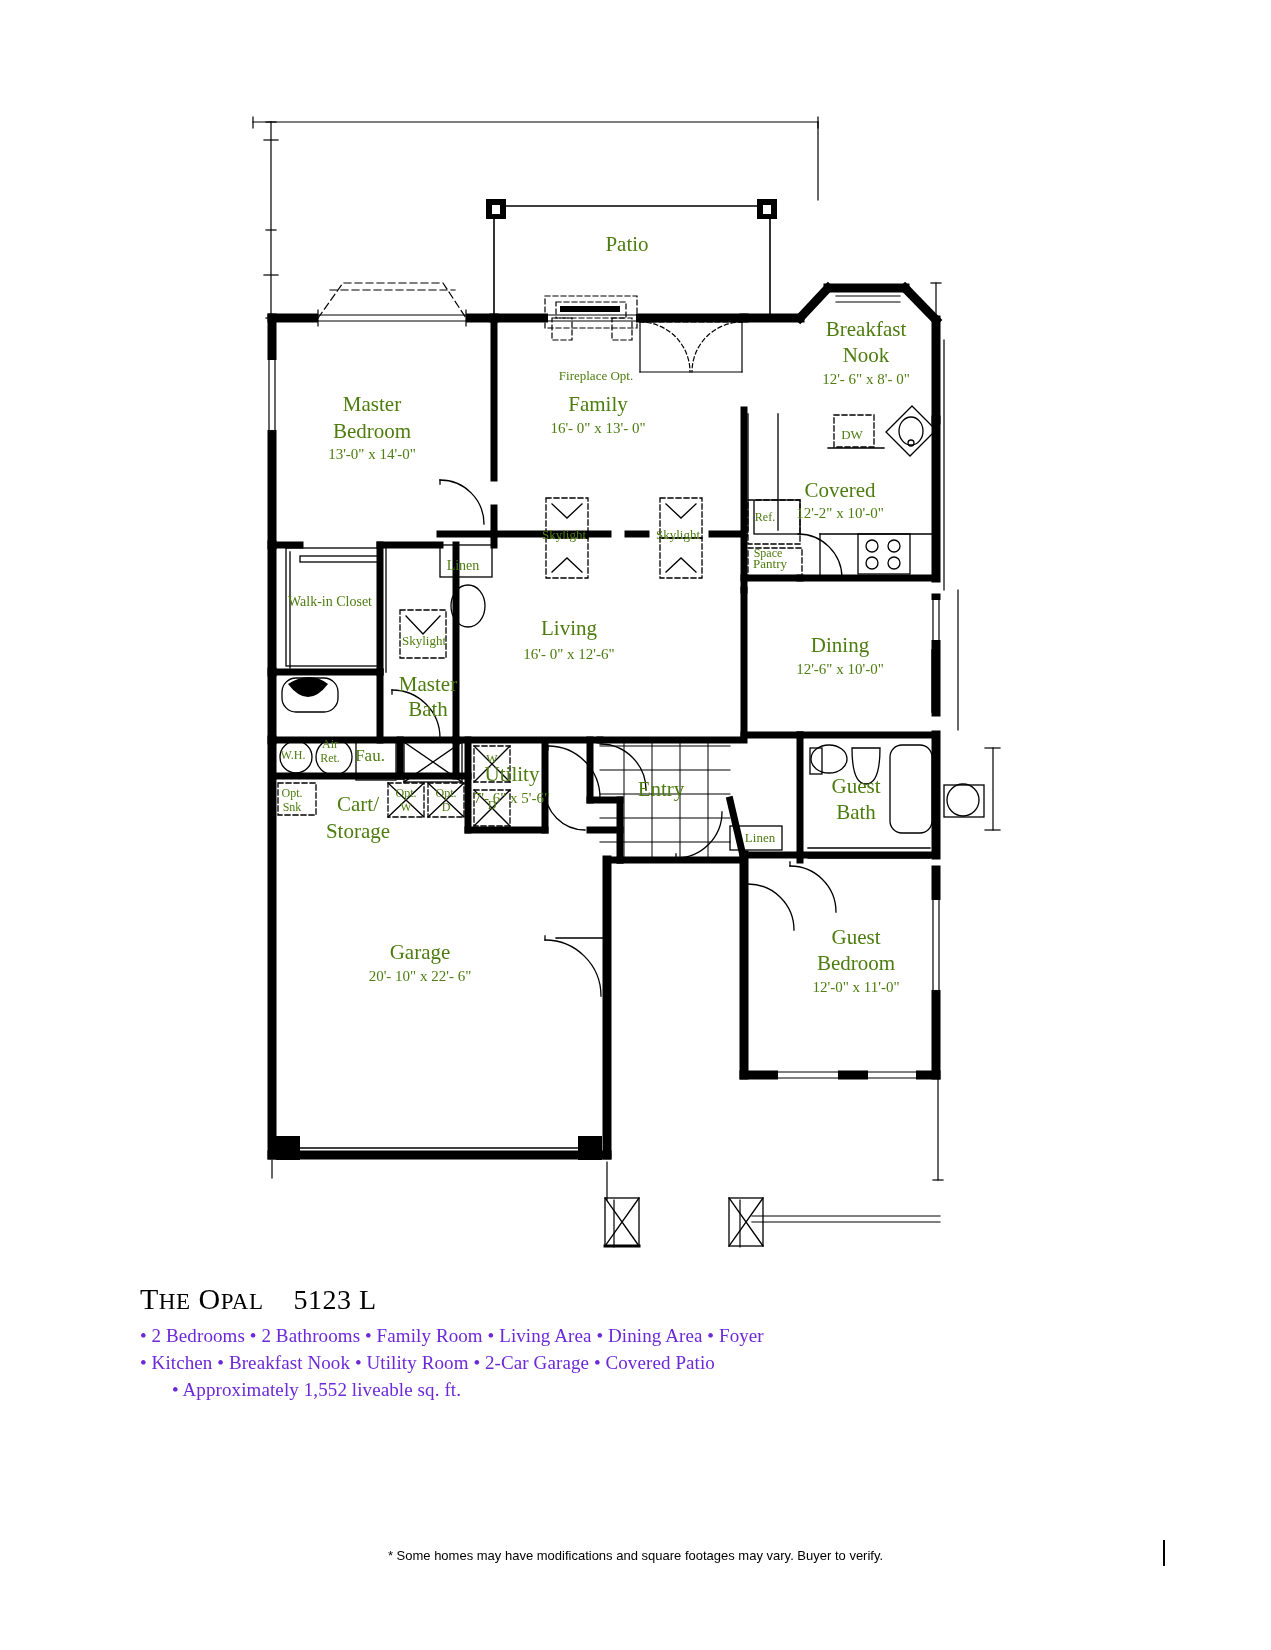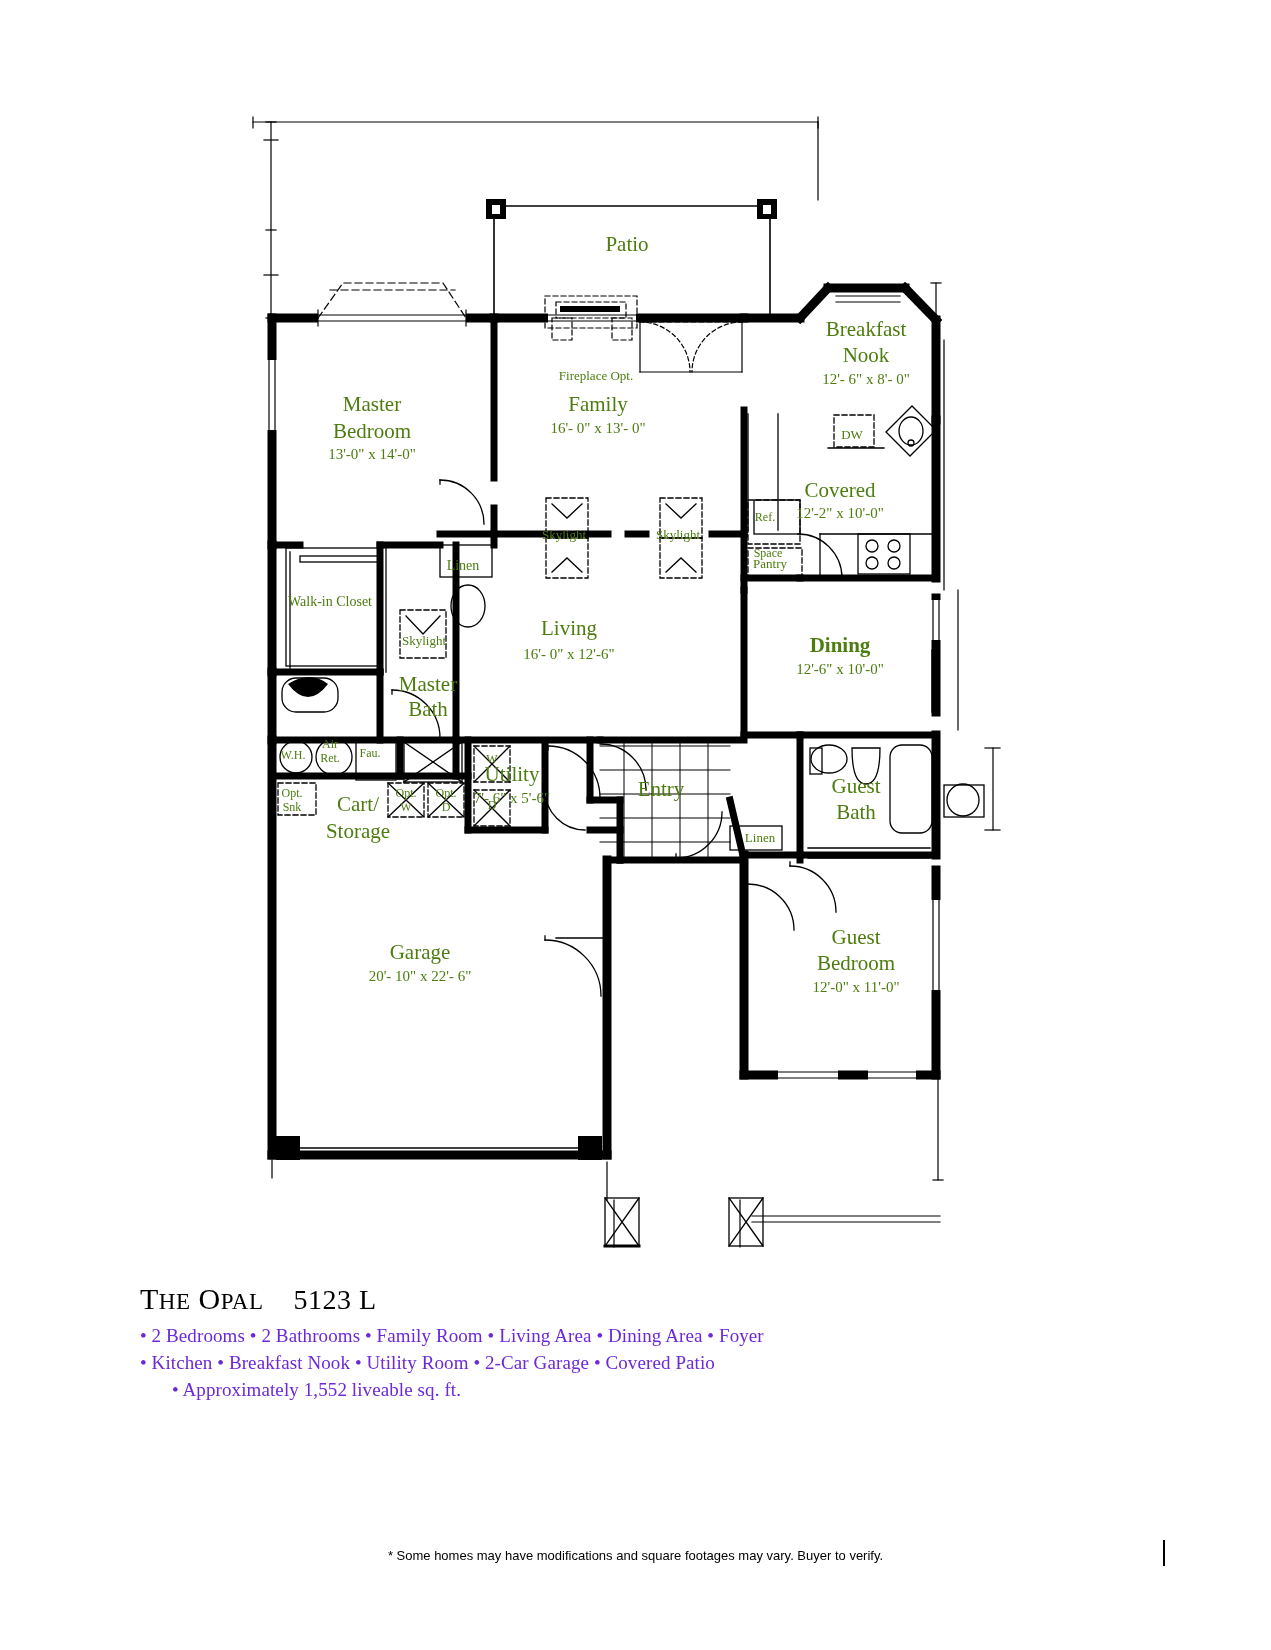--- a/index.html
+++ b/index.html
@@ -372,21 +372,21 @@
 
 <div class="txt rm ctr" style="left:598px;top:392px;">Family</div>
 <div class="txt dim ctr" style="left:598px;top:420px;">16'- 0" x 13'- 0"</div>
 
 <div class="txt rm ctr" style="left:840px;top:478px;">Covered</div>
 <div class="txt dim ctr" style="left:840px;top:505px;">12'-2" x 10'-0"</div>
 
 <div class="txt rm ctr" style="left:569px;top:616px;">Living</div>
 <div class="txt dim ctr" style="left:569px;top:646px;">16'- 0" x 12'-6"</div>
 
-<div class="txt rm ctr" style="left:840px;top:633px;font-weight:bold;">Dining</div>
+<div class="txt rm ctr" style="left:840px;top:633px;">Dining</div>
 <div class="txt dim ctr" style="left:840px;top:661px;">12'-6" x 10'-0"</div>
 
 <div class="txt rm ctr" style="left:428px;top:672px;">Master</div>
 <div class="txt rm ctr" style="left:428px;top:697px;">Bath</div>
 
 <div class="txt rm ctr" style="left:512px;top:762px;">Utility</div>
 <div class="txt dim ctr" style="left:512px;top:790px;">7'- 6" x 5'-6"</div>
 
 <div class="txt rm ctr" style="left:661px;top:765px;margin-top:12px;">Entry</div>
 
@@ -409,21 +409,21 @@
 <div class="txt ctr" style="left:678px;top:527px;font-size:13px;">Skylight</div>
 <div class="txt ctr" style="left:765px;top:510px;font-size:12px;">Ref.</div>
 <div class="txt ctr" style="left:768px;top:526px;font-size:12px;margin-top:20px;">Space</div>
 <div class="txt ctr" style="left:770px;top:556px;font-size:13px;">Pantry</div>
 <div class="txt ctr" style="left:463px;top:558px;font-size:14px;">Linen</div>
 <div class="txt ctr" style="left:330px;top:594px;font-size:14px;">Walk-in Closet</div>
 <div class="txt ctr" style="left:424px;top:633px;font-size:13px;">Skylight</div>
 <div class="txt ctr" style="left:293px;top:748px;font-size:12px;">W.H.</div>
 <div class="txt ctr" style="left:330px;top:737px;font-size:12px;">Air</div>
 <div class="txt ctr" style="left:330px;top:751px;font-size:12px;">Ret.</div>
-<div class="txt ctr" style="left:370px;top:746px;font-size:12px;">Fau.</div>
+<div class="txt ctr" style="left:370px;top:746px;font-size:17px;">Fau.</div>
 <div class="txt ctr" style="left:292px;top:786px;font-size:12px;">Opt.</div>
 <div class="txt ctr" style="left:292px;top:800px;font-size:12px;">Snk</div>
 <div class="txt ctr" style="left:406px;top:786px;font-size:12px;">Opt.</div>
 <div class="txt ctr" style="left:406px;top:800px;font-size:12px;">W</div>
 <div class="txt ctr" style="left:446px;top:786px;font-size:12px;">Opt.</div>
 <div class="txt ctr" style="left:446px;top:800px;font-size:12px;">D</div>
 <div class="txt ctr" style="left:492px;top:752px;font-size:12px;">W</div>
 <div class="txt ctr" style="left:492px;top:798px;font-size:12px;">D</div>
 <div class="txt ctr" style="left:760px;top:830px;font-size:13px;">Linen</div>
 

